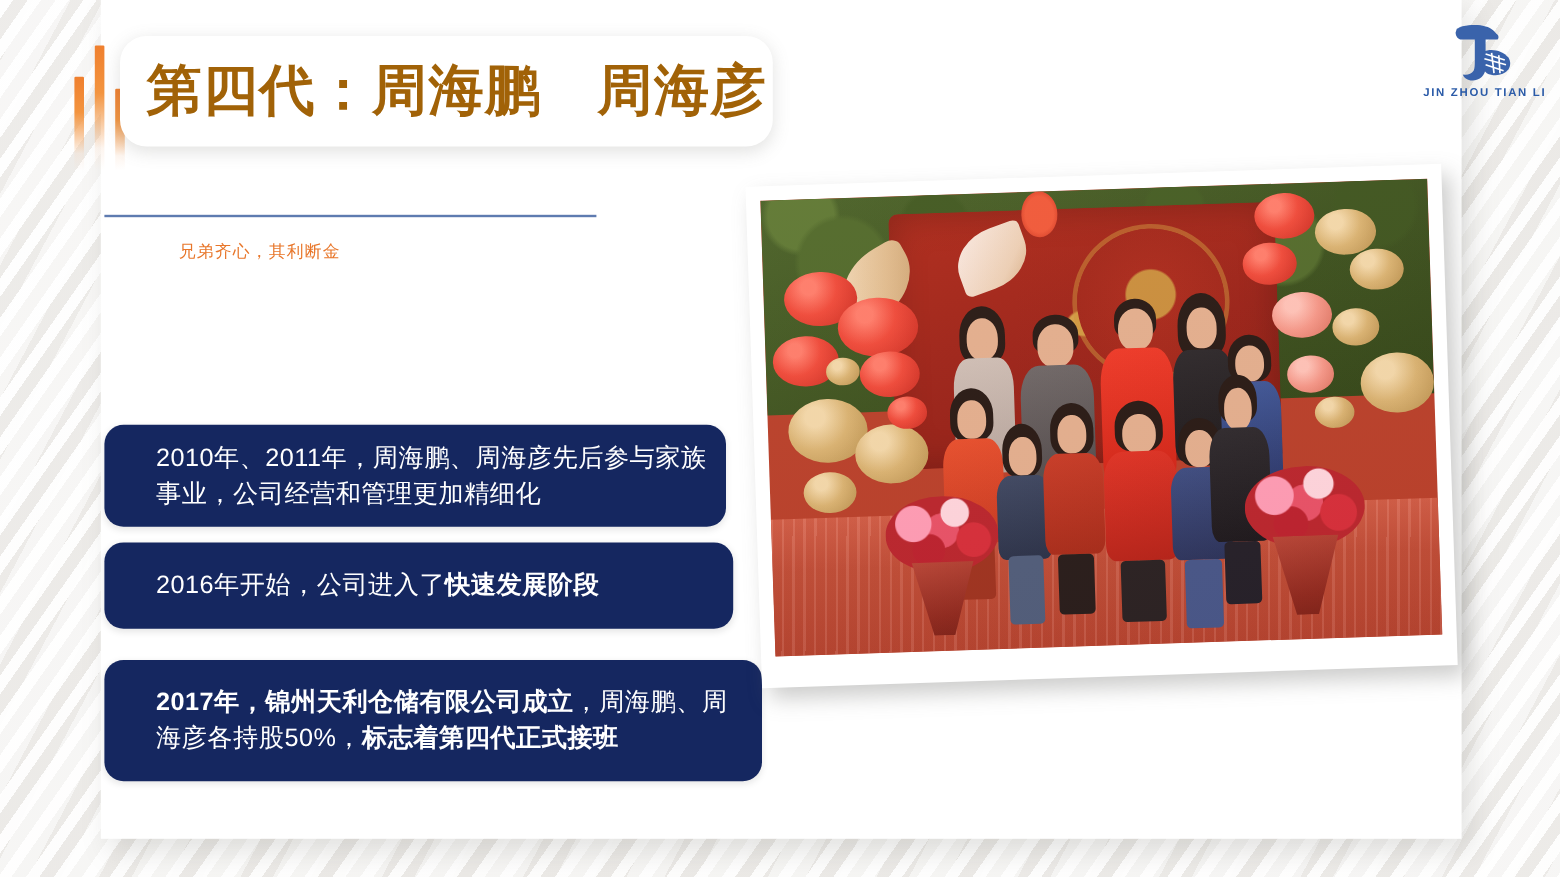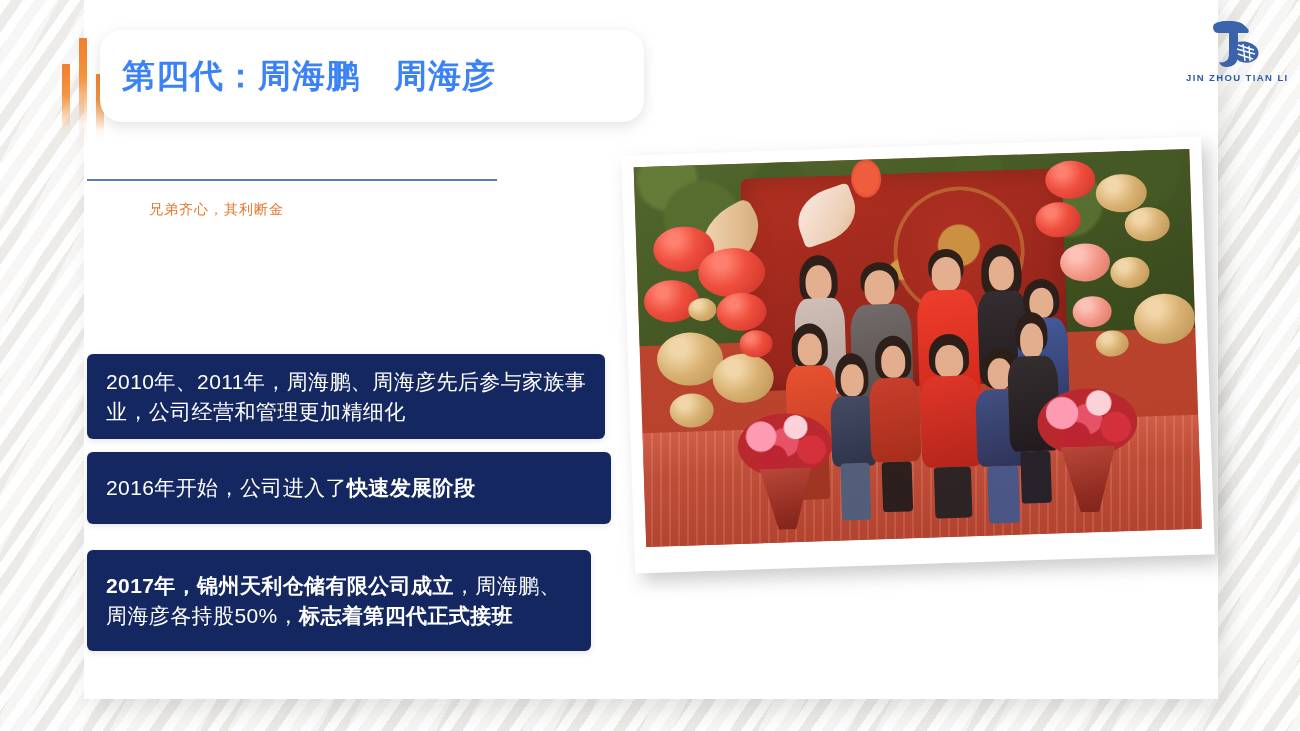--- a/index.html
+++ b/index.html
@@ -64,23 +64,23 @@
     position:absolute;
     left:100px; top:30px;
     width:544px; height:92px;
     background:#ffffff;
     border-radius:22px;
     box-shadow:0 4px 14px rgba(110,108,105,0.20);
     z-index:5;
     display:flex; align-items:center;
   }
   .title-text {
-    font-size:33px;
+    font-size:46px;
     font-weight:bold;
-    color:#3b82f6;
+    color:#a16207;
     letter-spacing:1px;
     padding-left:22px;
     white-space:nowrap;
     text-shadow:1px 1px 0 rgba(255,255,255,0.9);
     font-family:Liberation Serif, serif;
   }
 
   
   .logo {
     position:absolute; right:18px; top:16px;
@@ -126,36 +126,36 @@
     padding-left:62px;
     font-size:14px;
     color:#e8762a;
     letter-spacing:1px;
   }
 
   
   .box {
     position:absolute;
     background:#152760;
-    border-radius:6px;
+    border-radius:16px;
     color:#ffffff;
     z-index:5;
     box-shadow:0 2px 6px rgba(0,0,0,0.10);
-    display:flex; align-items:center;
+    display:flex; align-items:center;padding-left:24px;
   }
   .box p {
     font-size:21px;
     line-height:1.42;
     letter-spacing:0.4px;
     padding:0 14px 0 19px;
   }
   .box p b { font-weight:bold; }
   #box1 { left:87px; top:354px; width:518px; height:85px; }
   #box2 { left:87px; top:452px; width:524px; height:72px; }
-  #box3 { left:87px; top:550px; width:504px; height:101px; }
+  #box3 { left:87px; top:550px; width:548px; height:101px; }
 
   
   .photo-wrap {
     position:absolute;
     left:628px; top:146px;
     width:580px; height:418px;
     z-index:5;
     transform:rotate(-1.9deg);
     background:#ffffff;
     padding:12px 12px 26px 12px;

